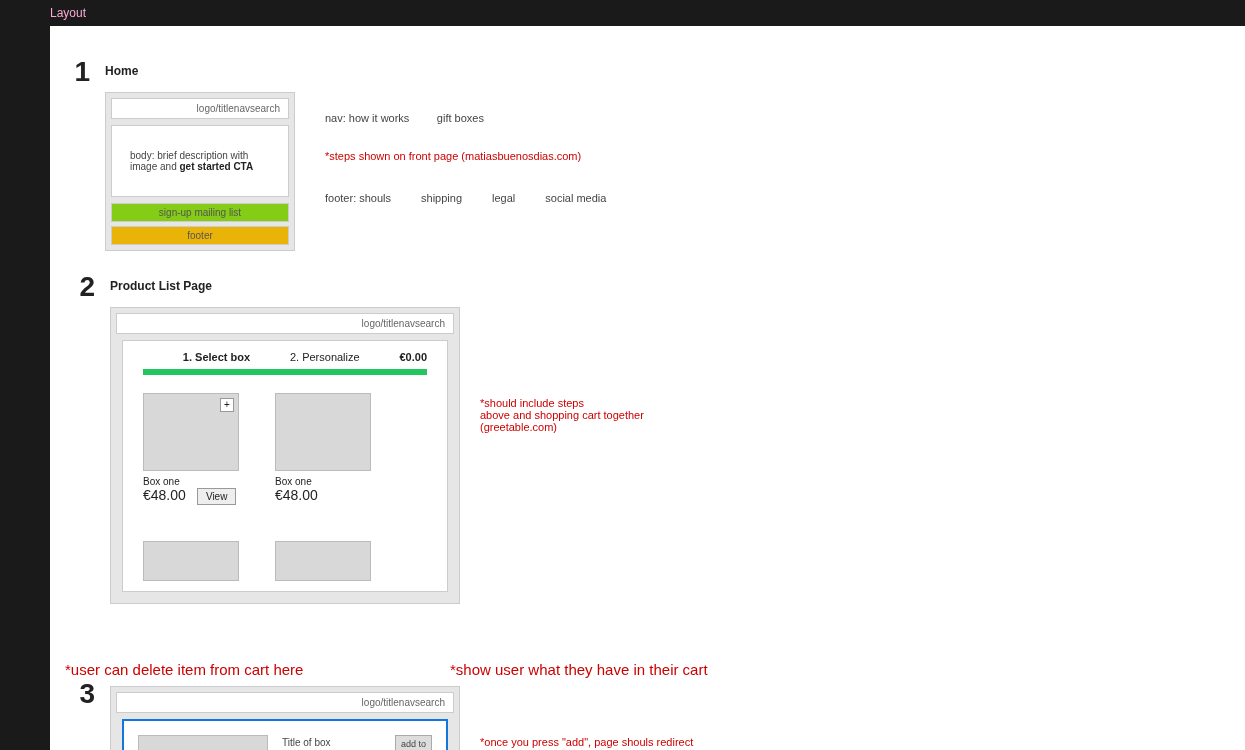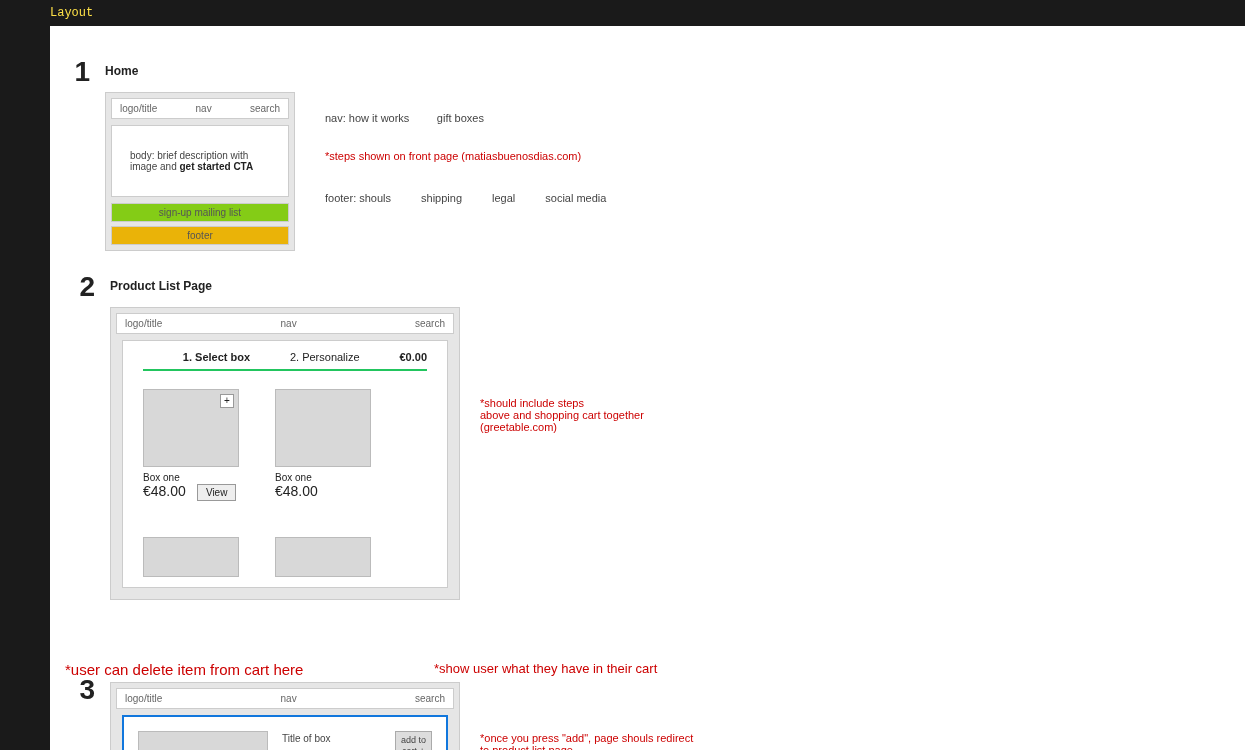--- a/index.html
+++ b/index.html
@@ -1,35 +1,35 @@
 <!DOCTYPE html>
 <html><head>
 <meta charset="utf-8">
 <style>
 * { box-sizing: border-box; margin: 0; padding: 0; }
 body { font-family: Arial, Helvetica, sans-serif; font-size: 11px; background: #1a1a1a; color: #222; }
-.topbar { background: #1a1a1a; color: #fde047; padding: 6px 50px; font-size: 12px; font-family: Liberation Mono, monospace; }
+.topbar { background: #1a1a1a; color: #f9a8d4; padding: 6px 50px; font-size: 12px; }
 .canvas { background: #fff; margin-left: 50px; padding: 30px 0 0 0; min-height: 730px; position: relative; }
 .section { display: flex; align-items: flex-start; margin-bottom: 20px; }
 .num { font-size: 28px; font-weight: bold; width: 40px; text-align: right; margin-right: 15px; flex-shrink: 0; }
 .col { display: flex; flex-direction: column; margin-top: 8px; }
 .title { font-weight: bold; font-size: 12px; margin-bottom: 14px; }
 .row { display: flex; align-items: flex-start; gap: 20px; }
 .wire { background: #e6e6e6; border: 1px solid #ccc; padding: 5px; }
-.wire-hdr { display: flex; justify-content: space-between; background: #fff; border: 1px solid #ccc; padding: 4px 8px; font-size: 10px; color: #666; }
+.wire-hdr { display: flex; justify-content: flex-end; background: #fff; border: 1px solid #ccc; padding: 4px 8px; font-size: 10px; color: #666; }
 .home-body { background: #fff; border: 1px solid #ccc; margin-top: 6px; padding: 24px 18px; font-size: 10px; color: #444; }
 .home-body b { font-weight: bold; color: #222; }
 .home-signup { background: #84cc16; border: 1px solid #ccc; margin-top: 6px; padding: 3px; text-align: center; font-size: 10px; color: #555; }
 .home-footer { background: #eab308; border: 1px solid #ccc; margin-top: 4px; padding: 3px; text-align: center; font-size: 10px; color: #555; }
 .note { font-size: 11px; color: #444; }
 .red { color: #cc0000; }
 .footer-labels { display: flex; gap: 30px; font-size: 11px; color: #444; margin-top: 30px; }
 .plp { width: 350px; }
 .plp-inner { background: #fff; border: 1px solid #ccc; margin: 6px; padding: 10px 20px; }
-.steps { display: flex; justify-content: space-between; align-items: center; font-size: 11px; border-bottom: 2px solid #22c55e; padding-bottom: 6px; }
+.steps { display: flex; justify-content: space-between; align-items: center; font-size: 11px; border-bottom: 6px solid #22c55e; padding-bottom: 6px; }
 .steps .step-b { font-weight: bold; }
 .prod-grid { display: flex; gap: 36px; margin-top: 18px; flex-wrap: wrap; }
 .prod { width: 96px; }
 .thumb { width: 96px; height: 78px; background: #d8d8d8; border: 1px solid #bbb; position: relative; }
 .plus { position: absolute; top: 4px; right: 4px; width: 14px; height: 14px; background: #fff; border: 1px solid #999; font-size: 10px; line-height: 12px; text-align: center; }
 .prod-name { font-size: 10px; margin-top: 5px; }
 .prod-price { font-size: 14px; display: inline-block; }
 .btn { background: #eee; border: 1px solid #999; font-size: 10px; padding: 2px 8px; display: inline-block; margin-left: 8px; }
 .pp { width: 350px; }
 .pp-inner { background: #fff; border: 2px solid #1177dd; margin: 6px; padding: 14px; }
@@ -154,15 +154,15 @@
         <div class="annot-side">
           <div class="red" style="margin-top:50px">*once you press "add", page shouls redirect to product list page</div>
 
         </div>
       </div>
     </div>
   </div>
 </div>
 
 <div class="red" style="position:absolute; left:15px; top:635px; font-size:15px">*user can delete item from cart here</div>
-<div class="red" style="position:absolute; left:384px; top:635px; font-size:13px">*show user what they have in their cart</div>
+<div class="red" style="position:absolute; left:400px; top:635px; font-size:15px">*show user what they have in their cart</div>
 
 </div>
 
 </body></html>

